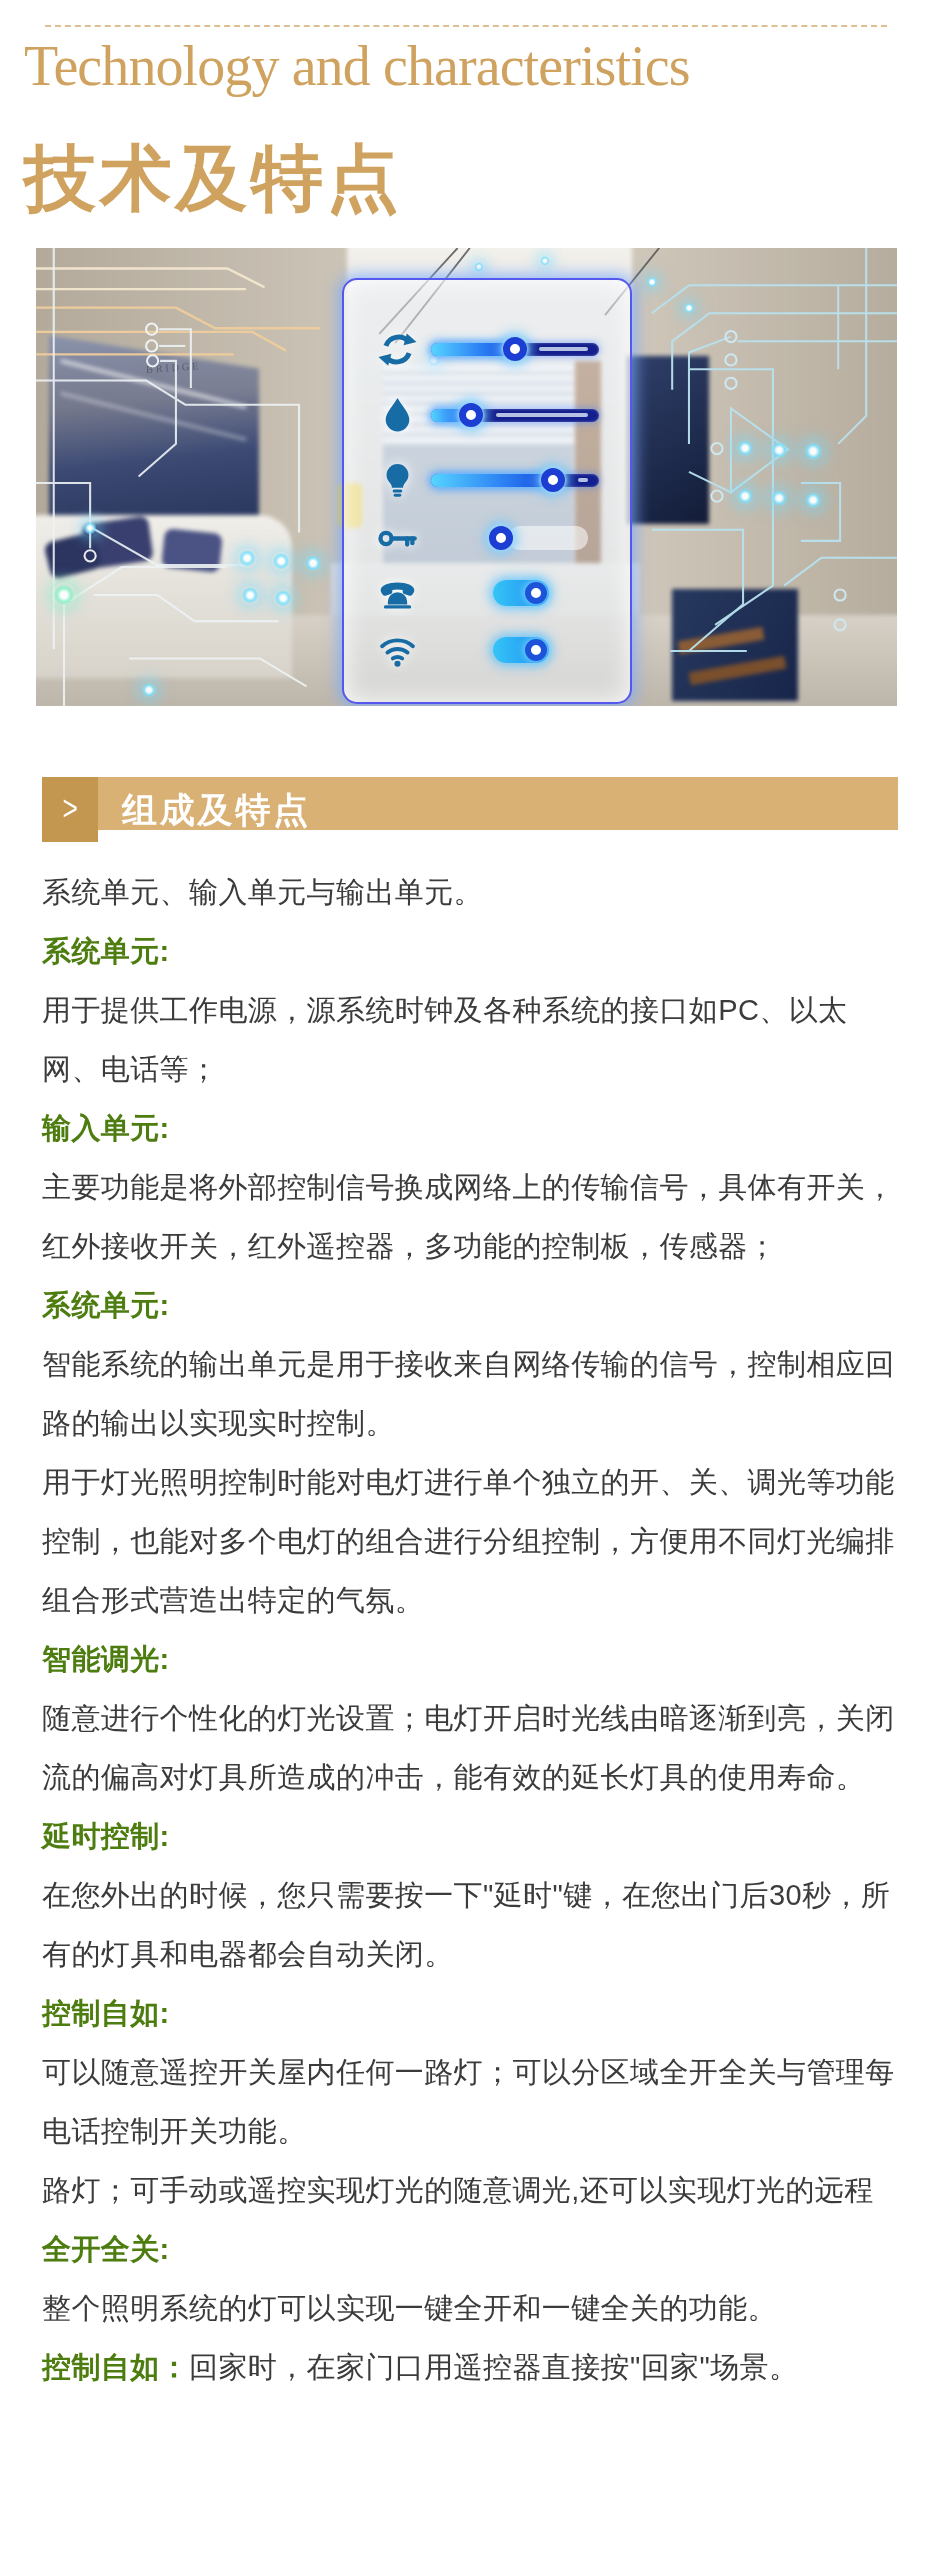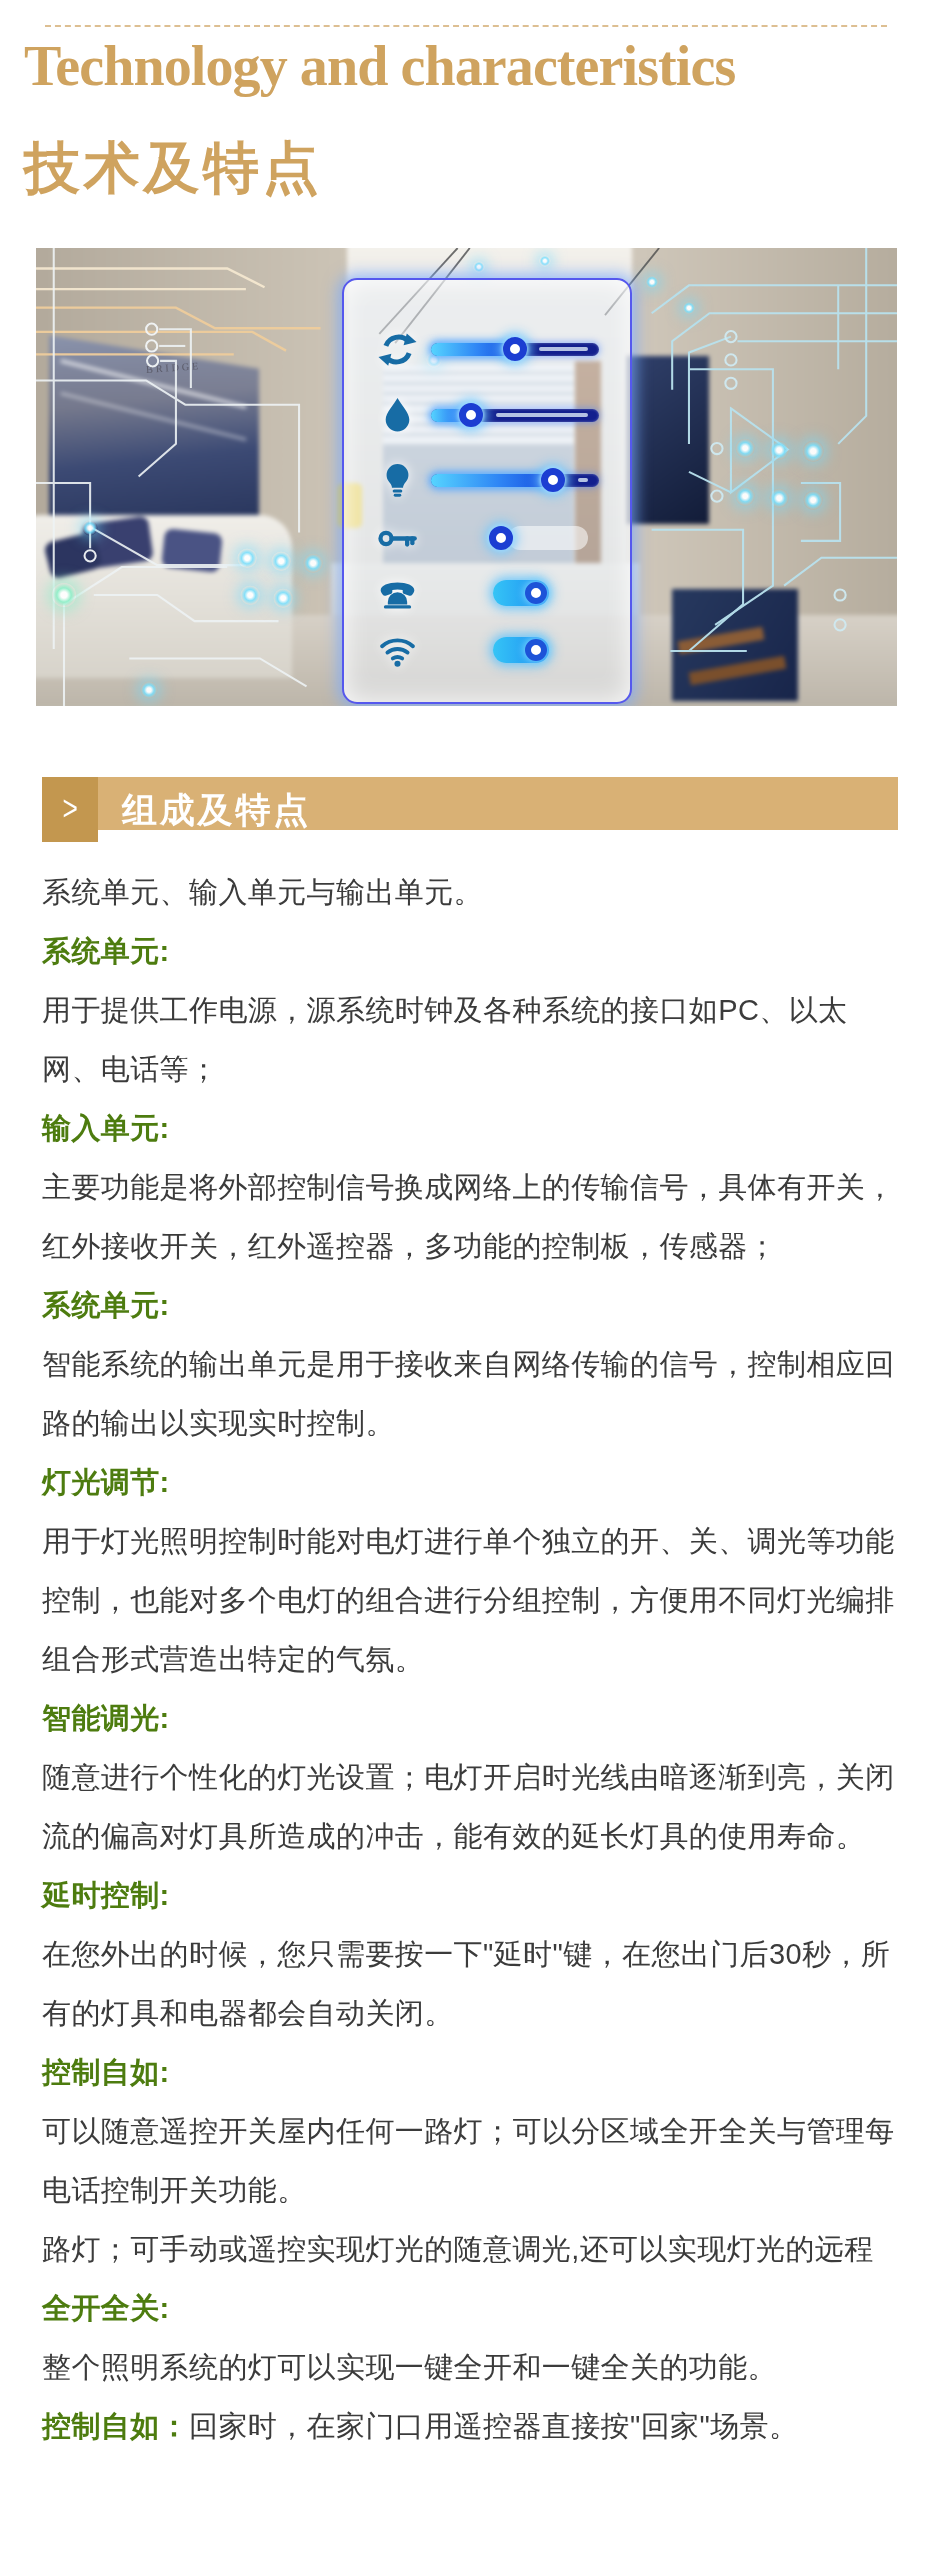--- a/index.html
+++ b/index.html
@@ -2,23 +2,23 @@
 <html style="font-size:15px"><head>
 <meta charset="utf-8">
 <style>
   html,body{margin:0;padding:0;background:#ffffff;}
   .page{position:relative;width:933px;height:2576px;background:#fff;overflow:hidden;
         font-family:"Liberation Sans", sans-serif;}
   
   .top-dashed{position:absolute;left:45px;top:25px;width:842px;height:0;
               border-top:2.8px dashed #ddbf92;}
   .title-en{position:absolute;left:24px;top:34px;font-family:"Liberation Serif",serif;
-            font-weight:bold;font-size:56px;color:#cfa35f;letter-spacing:-0.9px;white-space:nowrap;}
+            font-weight:normal;font-size:56px;color:#cfa35f;letter-spacing:-0.9px;white-space:nowrap;}
   .title-zh{position:absolute;left:24px;top:131px;font-family:"Liberation Serif",serif;
-            font-weight:bold;font-size:56px;color:#cfa35f;letter-spacing:3.7px;white-space:nowrap;}
+            font-weight:bold;font-size:72px;color:#cfa35f;letter-spacing:3.7px;white-space:nowrap;}
   
   .hero{position:absolute;left:36px;top:248px;width:861px;height:458px;overflow:hidden;
         background:#c9c2b6;}
   .scene{position:absolute;inset:-5.6px;filter:blur(2.3px);}
   .scene div{position:absolute;}
   .ceiling{left:0;top:0;width:100%;height:112px;background:linear-gradient(#f4f2ed,#e6e2d9);}
   .wall-left{left:0;top:0;width:317px;height:411px;background:linear-gradient(90deg,#b2a99b,#ccc4b6);}
   .art-frame{left:18.7px;top:110px;width:210px;height:191px;transform:skewY(9deg);
              background:linear-gradient(165deg,#8a93ac 0%,#46538093 30%,#3c4a74 55%,#1f2b50 100%);}
   .art-rail{left:28px;top:140px;width:191px;height:3.7px;background:rgba(255,255,255,.65);transform:rotate(14deg);}
@@ -296,21 +296,20 @@
       <div class="line"><span>系统单元、输入单元与输出单元。</span></div>
       <div class="line"><span class="b">系统单元:</span></div>
       <div class="line"><span>用于提供工作电源，源系统时钟及各种系统的接口如PC、以太</span></div>
       <div class="line"><span>网、电话等；</span></div>
       <div class="line"><span class="b">输入单元:</span></div>
       <div class="line"><span>主要功能是将外部控制信号换成网络上的传输信号，具体有开关，</span></div>
       <div class="line"><span>红外接收开关，红外遥控器，多功能的控制板，传感器；</span></div>
       <div class="line"><span class="b">系统单元:</span></div>
       <div class="line"><span>智能系统的输出单元是用于接收来自网络传输的信号，控制相应回</span></div>
       <div class="line"><span>路的输出以实现实时控制。</span></div>
-      <div class="line"><span class="b">灯光调节:</span></div>
       <div class="line"><span>用于灯光照明控制时能对电灯进行单个独立的开、关、调光等功能</span></div>
       <div class="line"><span>控制，也能对多个电灯的组合进行分组控制，方便用不同灯光编排</span></div>
       <div class="line"><span>组合形式营造出特定的气氛。</span></div>
       <div class="line"><span class="b">智能调光:</span></div>
       <div class="line"><span>随意进行个性化的灯光设置；电灯开启时光线由暗逐渐到亮，关闭</span></div>
       <div class="line"><span>流的偏高对灯具所造成的冲击，能有效的延长灯具的使用寿命。</span></div>
       <div class="line"><span class="b">延时控制:</span></div>
       <div class="line"><span>在您外出的时候，您只需要按一下"延时"键，在您出门后30秒，所</span></div>
       <div class="line"><span>有的灯具和电器都会自动关闭。</span></div>
       <div class="line"><span class="b">控制自如:</span></div>

